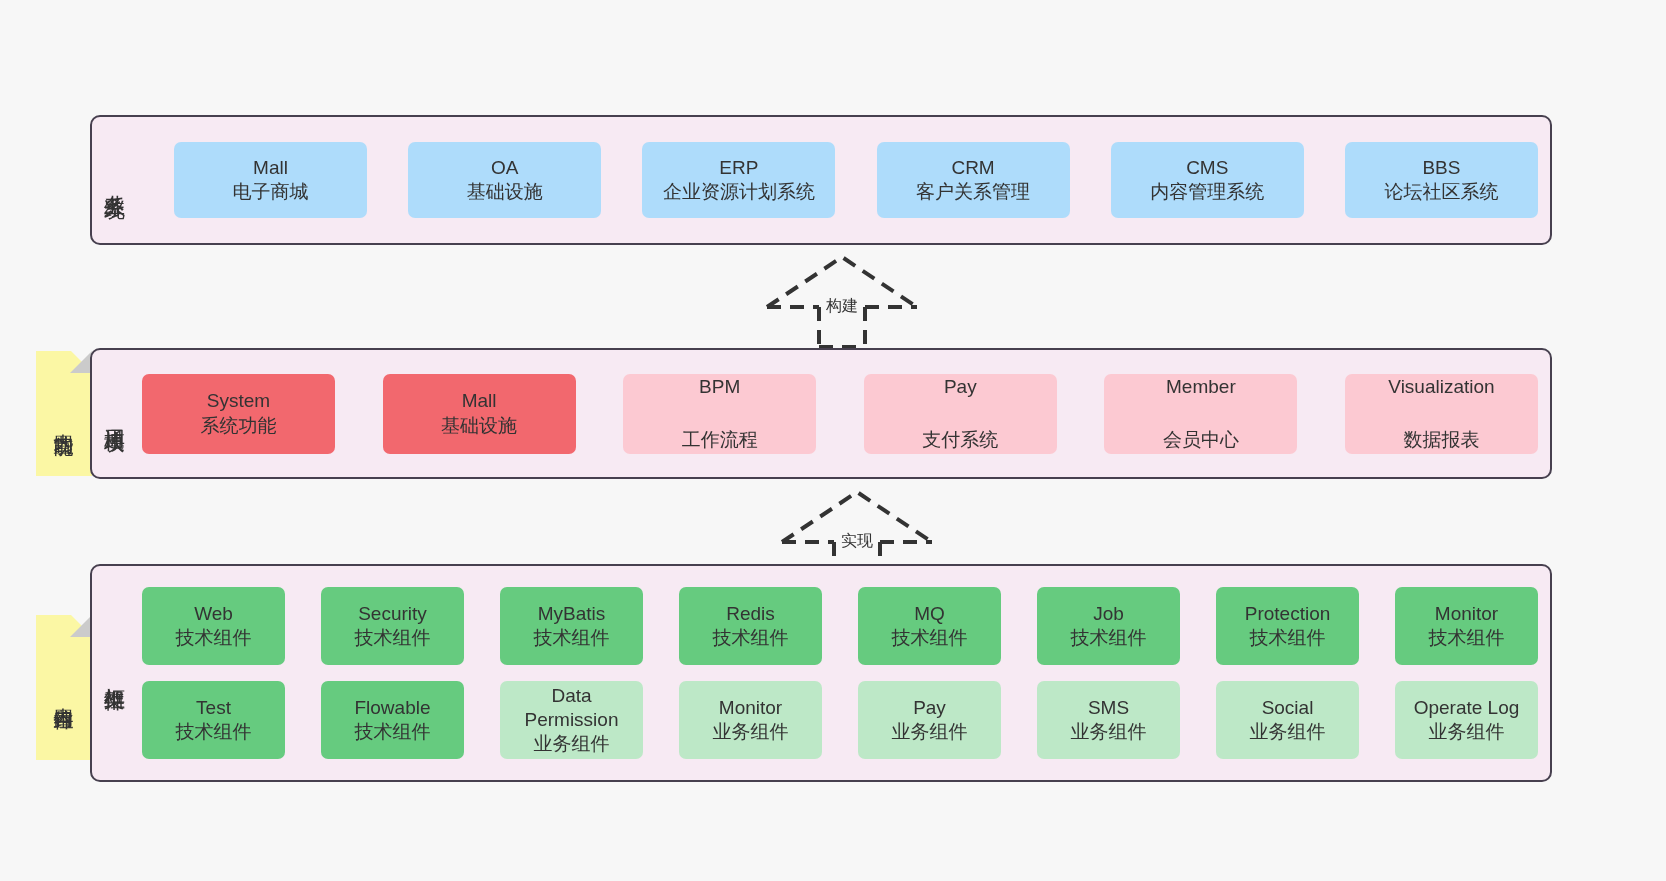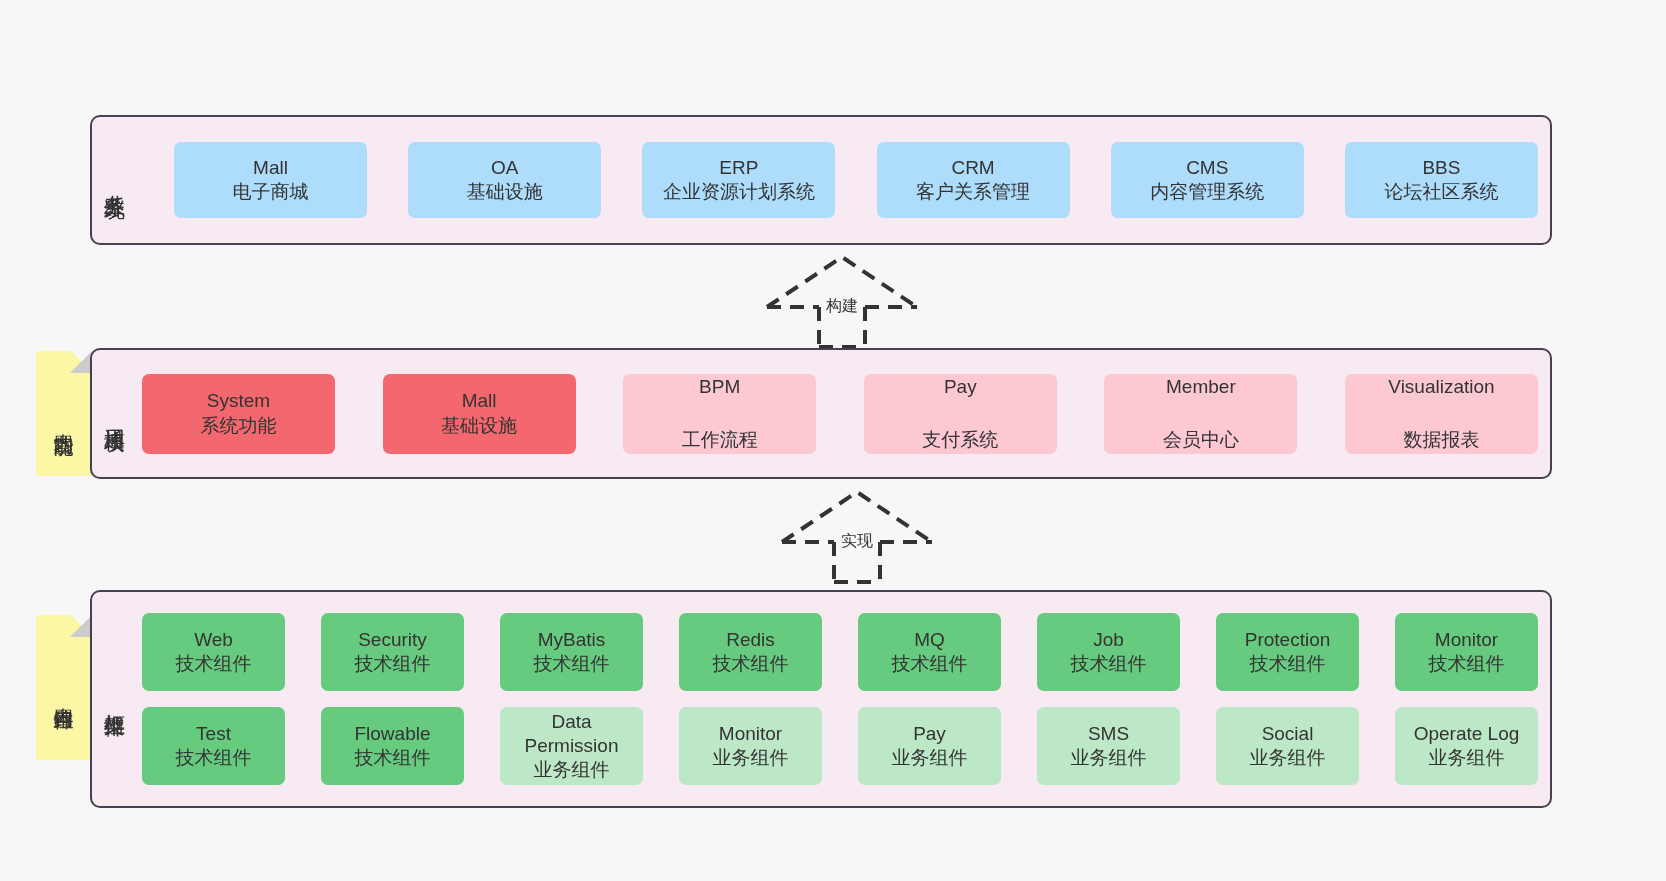--- a/index.html
+++ b/index.html
@@ -93,21 +93,21 @@
   .card.strong-red { background: #f2686e; }
   .card.light-red  { background: #fcc9d2; gap: 29px; }
   
   #layer-framework .card { height: 78px; width: 143px; }
   .card.strong-green { background: #66cb7f; }
   .card.light-green  { background: #bde8c7; }
 
   
   #layer-business  { left: 90px;  top: 115px; width: 1462px; height: 130px; }
   #layer-common    { left: 90px;  top: 348px; width: 1462px; height: 131px; }
-  #layer-framework { left: 90px;  top: 590px; width: 1462px; height: 218px; }
+  #layer-framework { left: 90px;  top: 564px; width: 1462px; height: 218px; }
 
   #layer-framework .layer-body { gap: 16px; padding-top: 12px; padding-bottom: 12px; }
 
   
   .note {
     position: absolute;
     background: #fbf7a4;
     box-sizing: border-box;
     display: flex;
     align-items: center;

